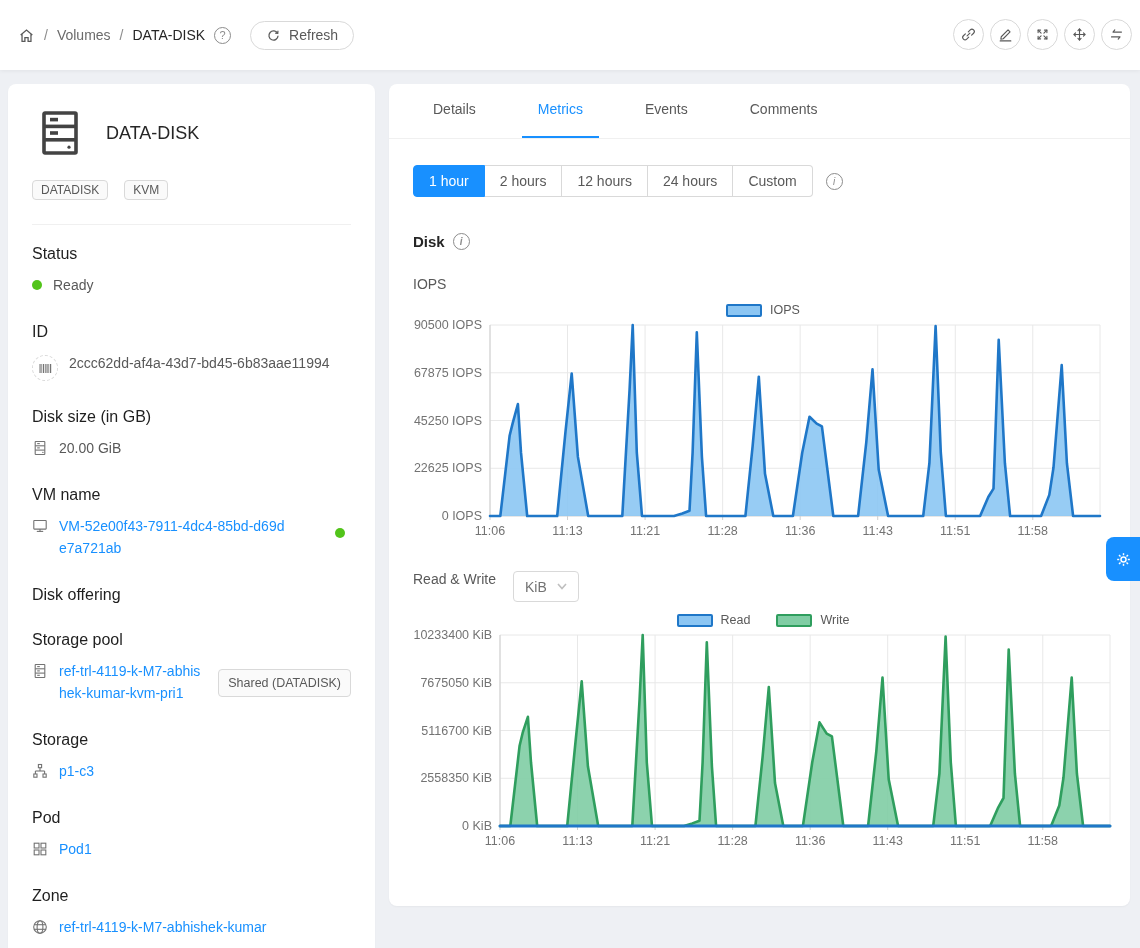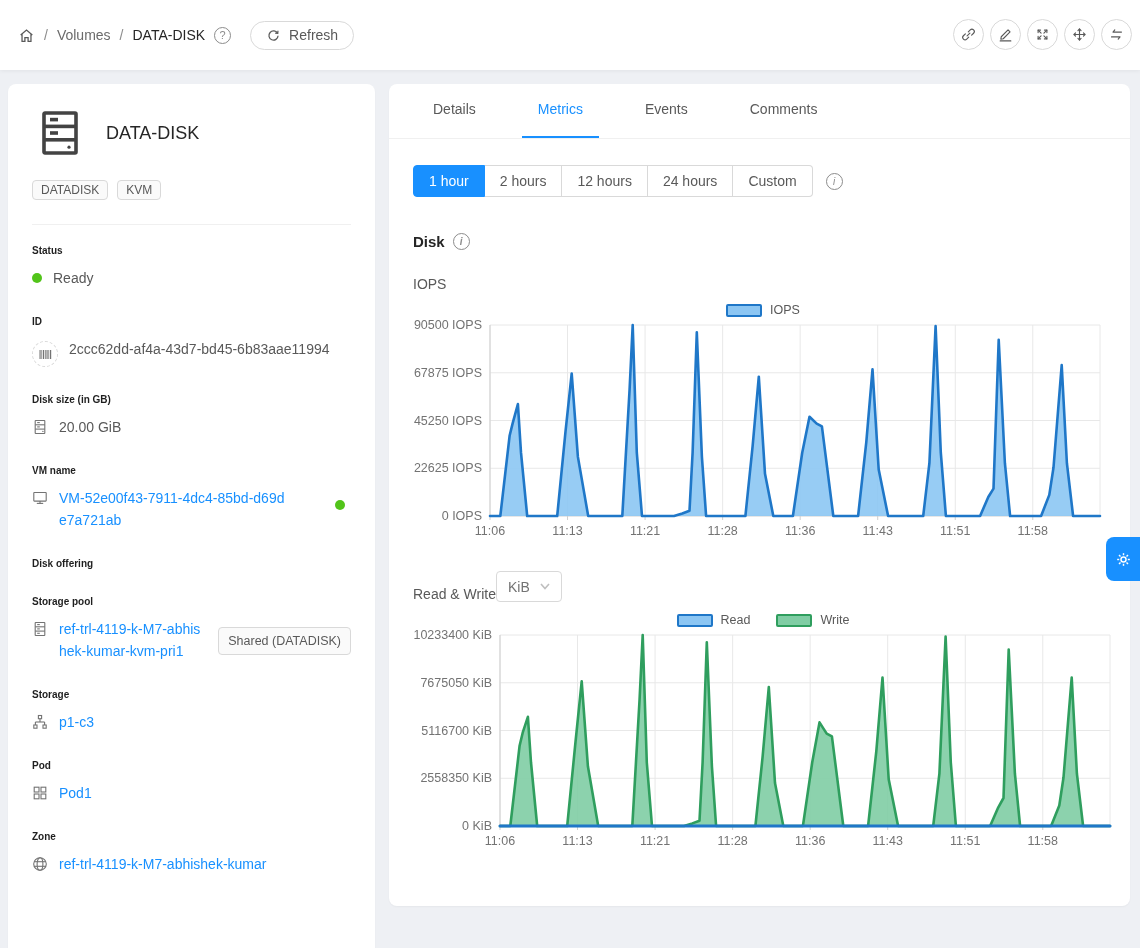--- a/index.html
+++ b/index.html
@@ -25,26 +25,26 @@
 
   
   .page { position:absolute; top:70px; left:0; width:1140px; height:878px; overflow:hidden; }
   .card { background:#fff; border-radius:8px; box-shadow:0 1px 2px rgba(0,0,0,.04); }
   .left-card { position:absolute; left:8px; top:14px; width:367px; height:920px; padding:26px 24px; }
   .right-card { position:absolute; left:389px; top:14px; width:741px; height:822px; }
 
   
   .res-header { display:flex; align-items:center; gap:26px; padding-left:8px; }
   .res-title { font-size:18px; color:#262626; }
-  .tag-row { margin-top:24px; display:flex; gap:9px; }
+  .tag-row { margin-top:24px; display:flex; gap:16px; }
   .tag-pill { border:1px solid #d9d9d9; background:#fafafa; border-radius:4px;
     font-size:12px; color:#595959; padding:2px 8px; }
   .divider { height:1px; background:#f0f0f0; margin:24px 0 20px; }
   .field { margin-bottom:27px; }
-  .field-label { font-weight:700; font-size:10px; color:#1f1f1f; margin-bottom:11px;margin-top:12px; }
+  .field-label { font-weight:400; font-size:16px; color:#1f1f1f; margin-bottom:11px;margin-top:12px; }
   .field-row { display:flex; align-items:flex-start; gap:11px; font-size:14px; color:#595959; line-height:22px; }
   .field-row .ficon { flex:0 0 auto; margin-top:3px; }
   .flink { color:#1890ff; cursor:pointer; }
   .wrap-narrow { max-width:232px; }
   .wrap-pool { max-width:150px; }
   .green-dot { width:10px; height:10px; border-radius:50%; background:#52c41a; flex:0 0 auto; }
   .vm-dot { margin-left:auto; margin-top:13px; margin-right:6px; }
   .badge-pill { border:1px solid #d9d9d9; background:#fafafa; border-radius:4px;
     font-size:12.5px; color:#595959; padding:2px 9px; margin-left:auto; margin-top:9px; white-space:nowrap; }
   .id-circle { width:26px; height:26px; border:1px dashed #d9d9d9; border-radius:50%;
@@ -60,21 +60,21 @@
   .seg-btn { height:32px; padding:0 15px; display:flex; align-items:center; font-size:14px;
     color:#595959; background:#fff; border:1px solid #d9d9d9; border-left-width:0; cursor:pointer; }
   .seg-btn:first-child { border-left-width:1px; border-radius:4px 0 0 4px; }
   .seg-btn:last-child { border-radius:0 4px 4px 0; }
   .seg-btn.active { background:#1890ff; border-color:#1890ff; color:#fff; }
   .info-circle { width:17px; height:17px; border:1px solid #8c8c8c; border-radius:50%;
     color:#8c8c8c; font-size:10px; font-style:italic; display:flex; align-items:center; justify-content:center; }
   .section-title { margin:36px 24px 0; display:flex; align-items:center; gap:8px;
     font-weight:700; font-size:15px; color:#262626; }
   .chart-sub { margin:26px 24px 0; font-size:14px; color:#595959; }
-  .rw-row { margin:28px 24px 0; display:flex; align-items:flex-end; }
+  .rw-row { margin:28px 24px 0; display:flex; align-items:flex-start; gap:17px; }
   .unit-select { height:31px; border:1px solid #d9d9d9; border-radius:4px; background:#fff;
     display:flex; align-items:center; gap:10px; padding:0 11px; font-size:14px; color:#737373; cursor:pointer; }
   .chart-block { margin-left:24px; width:700px; }
   .chart-legend { display:flex; justify-content:center; gap:26px; margin-top:9px; height:18px; align-items:center; }
   .legend-item { display:flex; align-items:center; gap:8px; }
   .legend-swatch { width:36px; height:13px; border-radius:2px; }
   .legend-label { font-size:12.5px; color:#595959; }
 
   
   .gear-btn { position:absolute; right:0; top:467px; width:34px; height:44px; background:#1890ff;

